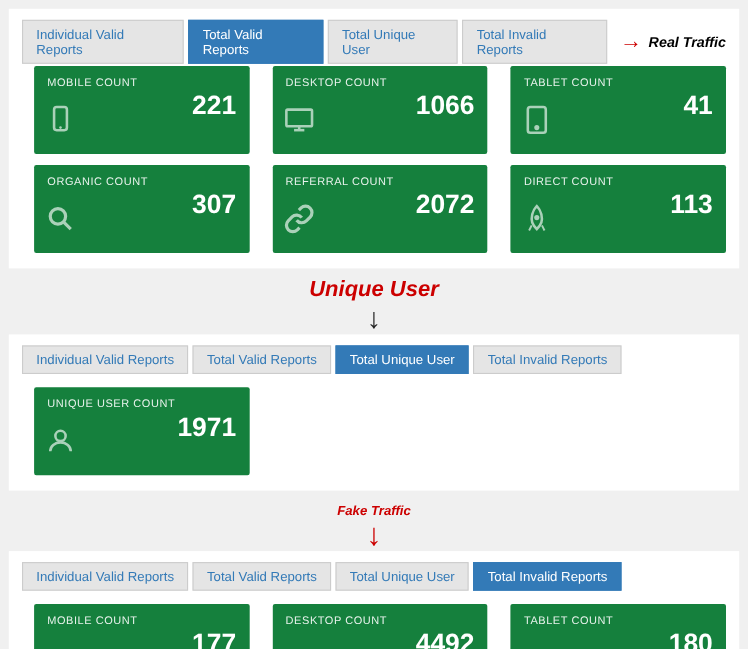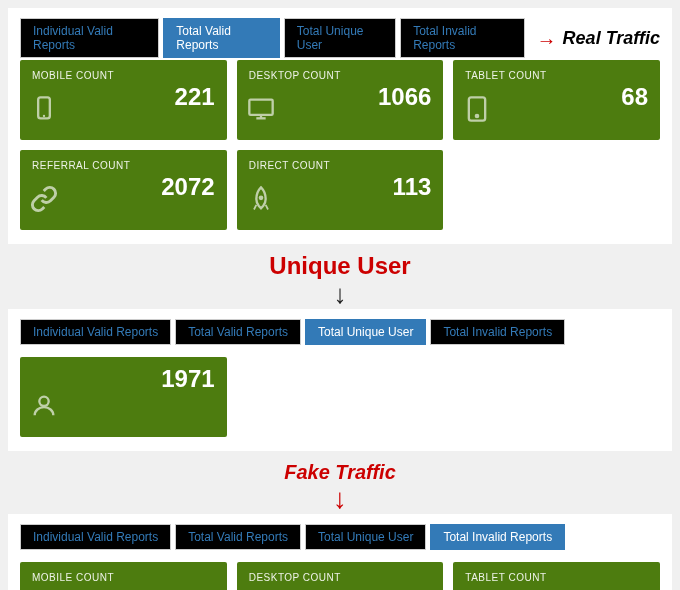--- a/index.html
+++ b/index.html
@@ -16,44 +16,45 @@
       margin-bottom: 6px;
       padding: 10px 12px 14px;
       position: relative;
     }
 
     .tab {
       padding: 5px 12px;
       font-size: 12px;
       cursor: pointer;
       color: #337ab7;
-      background: #000000;
+      background: #e5e5e5;
       border: 1px solid #ccc;
       margin-right: 2px;
     }
 
     .tab.active {
       background: #337ab7;
       color: #fff;
       border-color: #337ab7;
     }
 
     .cards-grid {
       display: grid;
       grid-template-columns: repeat(3, 1fr);
       gap: 10px;
     }
 
     .card {
-      background: #4d7c0f;
+      background: #15803d;
       color: #fff;
       padding: 10px 12px 12px;
       border-radius: 2px;
       position: relative;
       min-height: 80px;
+      margin-left: 11px;
     }
 
     .card-label {
       font-size: 10px;
       text-transform: uppercase;
       letter-spacing: 0.5px;
       opacity: 0.9;
       margin-bottom: 4px;
     }
 
@@ -110,21 +111,21 @@
   <div class="section-wrapper">
     <div class="section-header-row">
       <div class="tabs-row">
         <div class="tab">Individual Valid Reports</div>
         <div class="tab active">Total Valid Reports</div>
         <div class="tab">Total Unique User</div>
         <div class="tab">Total Invalid Reports</div>
       </div>
       <div class="real-traffic-annotation">
         <span style="color:#cc0000; font-size:20px;">→</span>
-        <span style="font-size:18px; font-style:italic; font-weight:bold; color:#000;">Real Traffic</span>
+        <span style="font-size:13px; font-style:italic; font-weight:bold; color:#000;">Real Traffic</span>
       </div>
     </div>
 
     <div class="cards-grid">
 
       <div class="card">
         <div class="card-label">MOBILE COUNT</div>
         <div class="card-value">221</div>
         <div class="card-icon">
           <svg width="28" height="28" viewBox="0 0 24 24" fill="white" opacity="0.8">
@@ -141,29 +142,39 @@
           <svg width="28" height="28" viewBox="0 0 24 24" fill="none" stroke="white" stroke-width="2" opacity="0.8">
               <rect x="2" y="4" width="20" height="13" rx="1"></rect>
               <line x1="8" y1="20" x2="16" y2="20"></line>
               <line x1="12" y1="17" x2="12" y2="20"></line>
             </svg>
         </div>
       </div>
 
       <div class="card">
         <div class="card-label">TABLET COUNT</div>
-        <div class="card-value">68</div>
+        <div class="card-value">41</div>
         <div class="card-icon">
           <svg width="28" height="28" viewBox="0 0 24 24" fill="none" stroke="white" stroke-width="2" opacity="0.8">
               <rect x="5" y="2" width="14" height="20" rx="2"></rect>
               <circle cx="12" cy="18" r="1" fill="white"></circle>
             </svg>
         </div>
       </div>
 
+      <div class="card">
+        <div class="card-label">ORGANIC COUNT</div>
+        <div class="card-value">307</div>
+        <div class="card-icon">
+          <svg width="28" height="28" viewBox="0 0 24 24" fill="none" stroke="white" stroke-width="2.5" opacity="0.8">
+              <circle cx="10" cy="10" r="6"></circle>
+              <line x1="14.5" y1="14.5" x2="20" y2="20"></line>
+            </svg>
+        </div>
+      </div>
 
       <div class="card">
         <div class="card-label">REFERRAL COUNT</div>
         <div class="card-value">2072</div>
         <div class="card-icon">
           <svg width="28" height="28" viewBox="0 0 24 24" fill="none" stroke="white" stroke-width="2.5" opacity="0.8">
               <path d="M10 13a5 5 0 0 0 7.54.54l3-3a5 5 0 0 0-7.07-7.07l-1.72 1.71"></path>
               <path d="M14 11a5 5 0 0 0-7.54-.54l-3 3a5 5 0 0 0 7.07 7.07l1.71-1.71"></path>
             </svg>
         </div>
@@ -178,46 +189,47 @@
               <circle cx="12" cy="11" r="2" fill="white" stroke="none"></circle>
               <path d="M8 17 L6 21" stroke="white" stroke-width="1.5"></path>
               <path d="M16 17 L18 21" stroke="white" stroke-width="1.5"></path>
             </svg>
         </div>
       </div>
     </div>
   </div>
 
   <div style="text-align:center; padding: 2px 0 0;">
-    <span style="font-size:24px; font-weight:bold; color:#cc0000;">Unique User</span>
+    <span style="font-size:20px; font-style:italic; font-weight:bold; color:#cc0000;">Unique User</span>
     <div style="text-align:center; font-size:26px; color:#222; line-height:1.1;">↓</div>
   </div>
 
   <div class="section-wrapper">
     <div class="tabs-row" style="margin-bottom:12px; display:flex; gap:2px;">
       <div class="tab">Individual Valid Reports</div>
       <div class="tab">Total Valid Reports</div>
       <div class="tab active">Total Unique User</div>
       <div class="tab">Total Invalid Reports</div>
     </div>
     <div style="display:grid; grid-template-columns: repeat(3,1fr); gap:10px;">
       <div class="card">
+        <div class="card-label">UNIQUE USER COUNT</div>
         <div class="card-value">1971</div>
         <div class="card-icon">
           <svg width="28" height="28" viewBox="0 0 24 24" fill="none" stroke="white" stroke-width="2" opacity="0.8">
               <circle cx="12" cy="8" r="4"></circle>
               <path d="M4 20c0-4 3.6-7 8-7s8 3 8 7"></path>
             </svg>
         </div>
       </div>
     </div>
   </div>
 
   <div style="text-align:center; padding: 4px 0 0;">
-    <span style="font-size:20px; font-style:italic; font-weight:bold; color:#cc0000;">Fake Traffic</span>
+    <span style="font-size:12px; font-style:italic; font-weight:bold; color:#cc0000;">Fake Traffic</span>
     <div style="text-align:center; font-size:28px; color:#cc0000; line-height:1.1;">↓</div>
   </div>
 
   <div class="section-wrapper">
     <div class="tabs-row" style="margin-bottom:12px; display:flex; gap:2px;">
       <div class="tab">Individual Valid Reports</div>
       <div class="tab">Total Valid Reports</div>
       <div class="tab">Total Unique User</div>
       <div class="tab active">Total Invalid Reports</div>
     </div>

